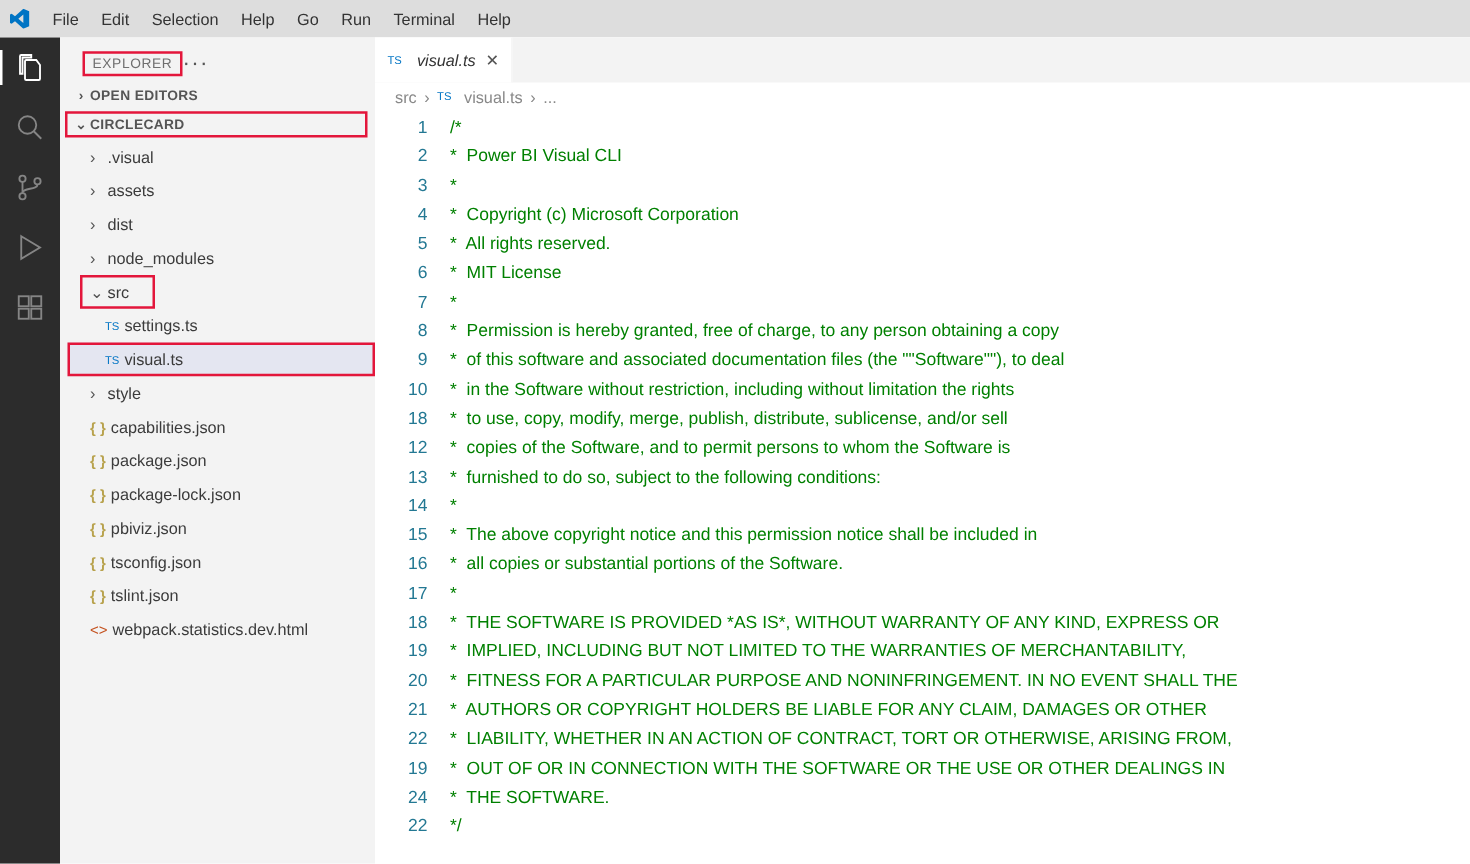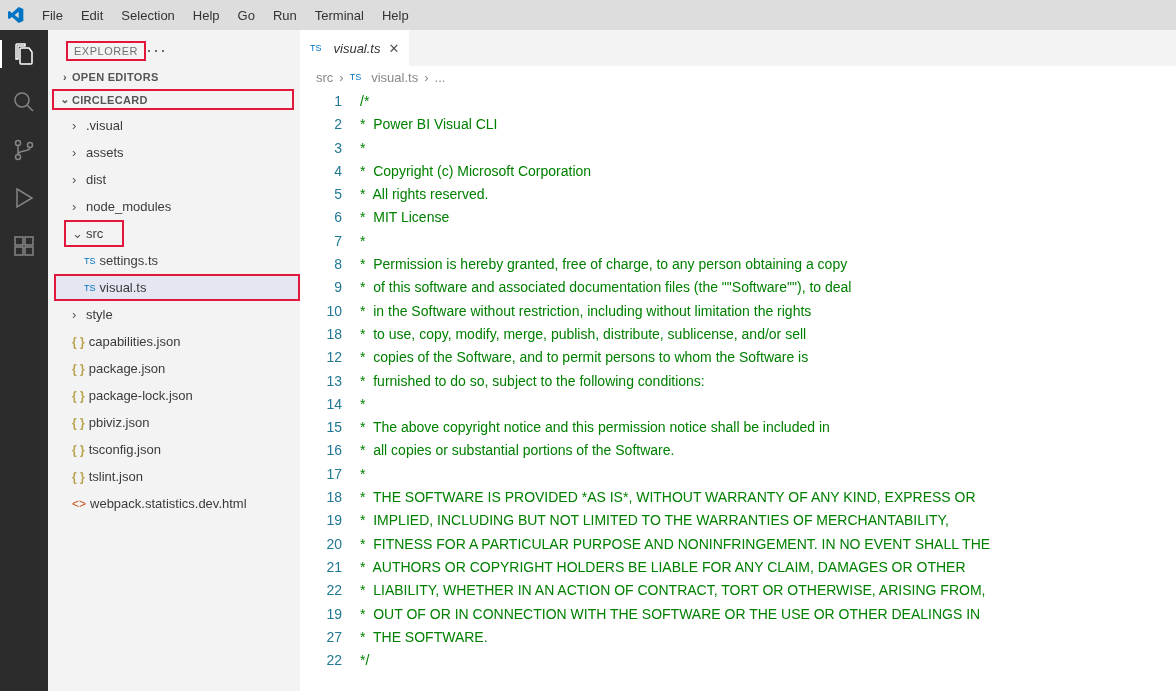--- a/index.html
+++ b/index.html
@@ -236,20 +236,20 @@
           <div>14</div>
           <div>15</div>
           <div>16</div>
           <div>17</div>
           <div>18</div>
           <div>19</div>
           <div>20</div>
           <div>21</div>
           <div>22</div>
           <div>19</div>
-          <div>27</div>
+          <div>24</div>
           <div>22</div>
         </div>
       <div class="code" id="code"><div>/*</div><div>*  Power BI Visual CLI</div><div>*</div><div>*  Copyright (c) Microsoft Corporation</div><div>*  All rights reserved.</div><div>*  MIT License</div><div>*</div><div>*  Permission is hereby granted, free of charge, to any person obtaining a copy</div><div>*  of this software and associated documentation files (the ""Software""), to deal</div><div>*  in the Software without restriction, including without limitation the rights</div><div>*  to use, copy, modify, merge, publish, distribute, sublicense, and/or sell</div><div>*  copies of the Software, and to permit persons to whom the Software is</div><div>*  furnished to do so, subject to the following conditions:</div><div>*</div><div>*  The above copyright notice and this permission notice shall be included in</div><div>*  all copies or substantial portions of the Software.</div><div>*</div><div>*  THE SOFTWARE IS PROVIDED *AS IS*, WITHOUT WARRANTY OF ANY KIND, EXPRESS OR</div><div>*  IMPLIED, INCLUDING BUT NOT LIMITED TO THE WARRANTIES OF MERCHANTABILITY,</div><div>*  FITNESS FOR A PARTICULAR PURPOSE AND NONINFRINGEMENT. IN NO EVENT SHALL THE</div><div>*  AUTHORS OR COPYRIGHT HOLDERS BE LIABLE FOR ANY CLAIM, DAMAGES OR OTHER</div><div>*  LIABILITY, WHETHER IN AN ACTION OF CONTRACT, TORT OR OTHERWISE, ARISING FROM,</div><div>*  OUT OF OR IN CONNECTION WITH THE SOFTWARE OR THE USE OR OTHER DEALINGS IN</div><div>*  THE SOFTWARE.</div><div>*/</div></div>
     </div>
   </div>
 
 </div>
 
 </body></html>

